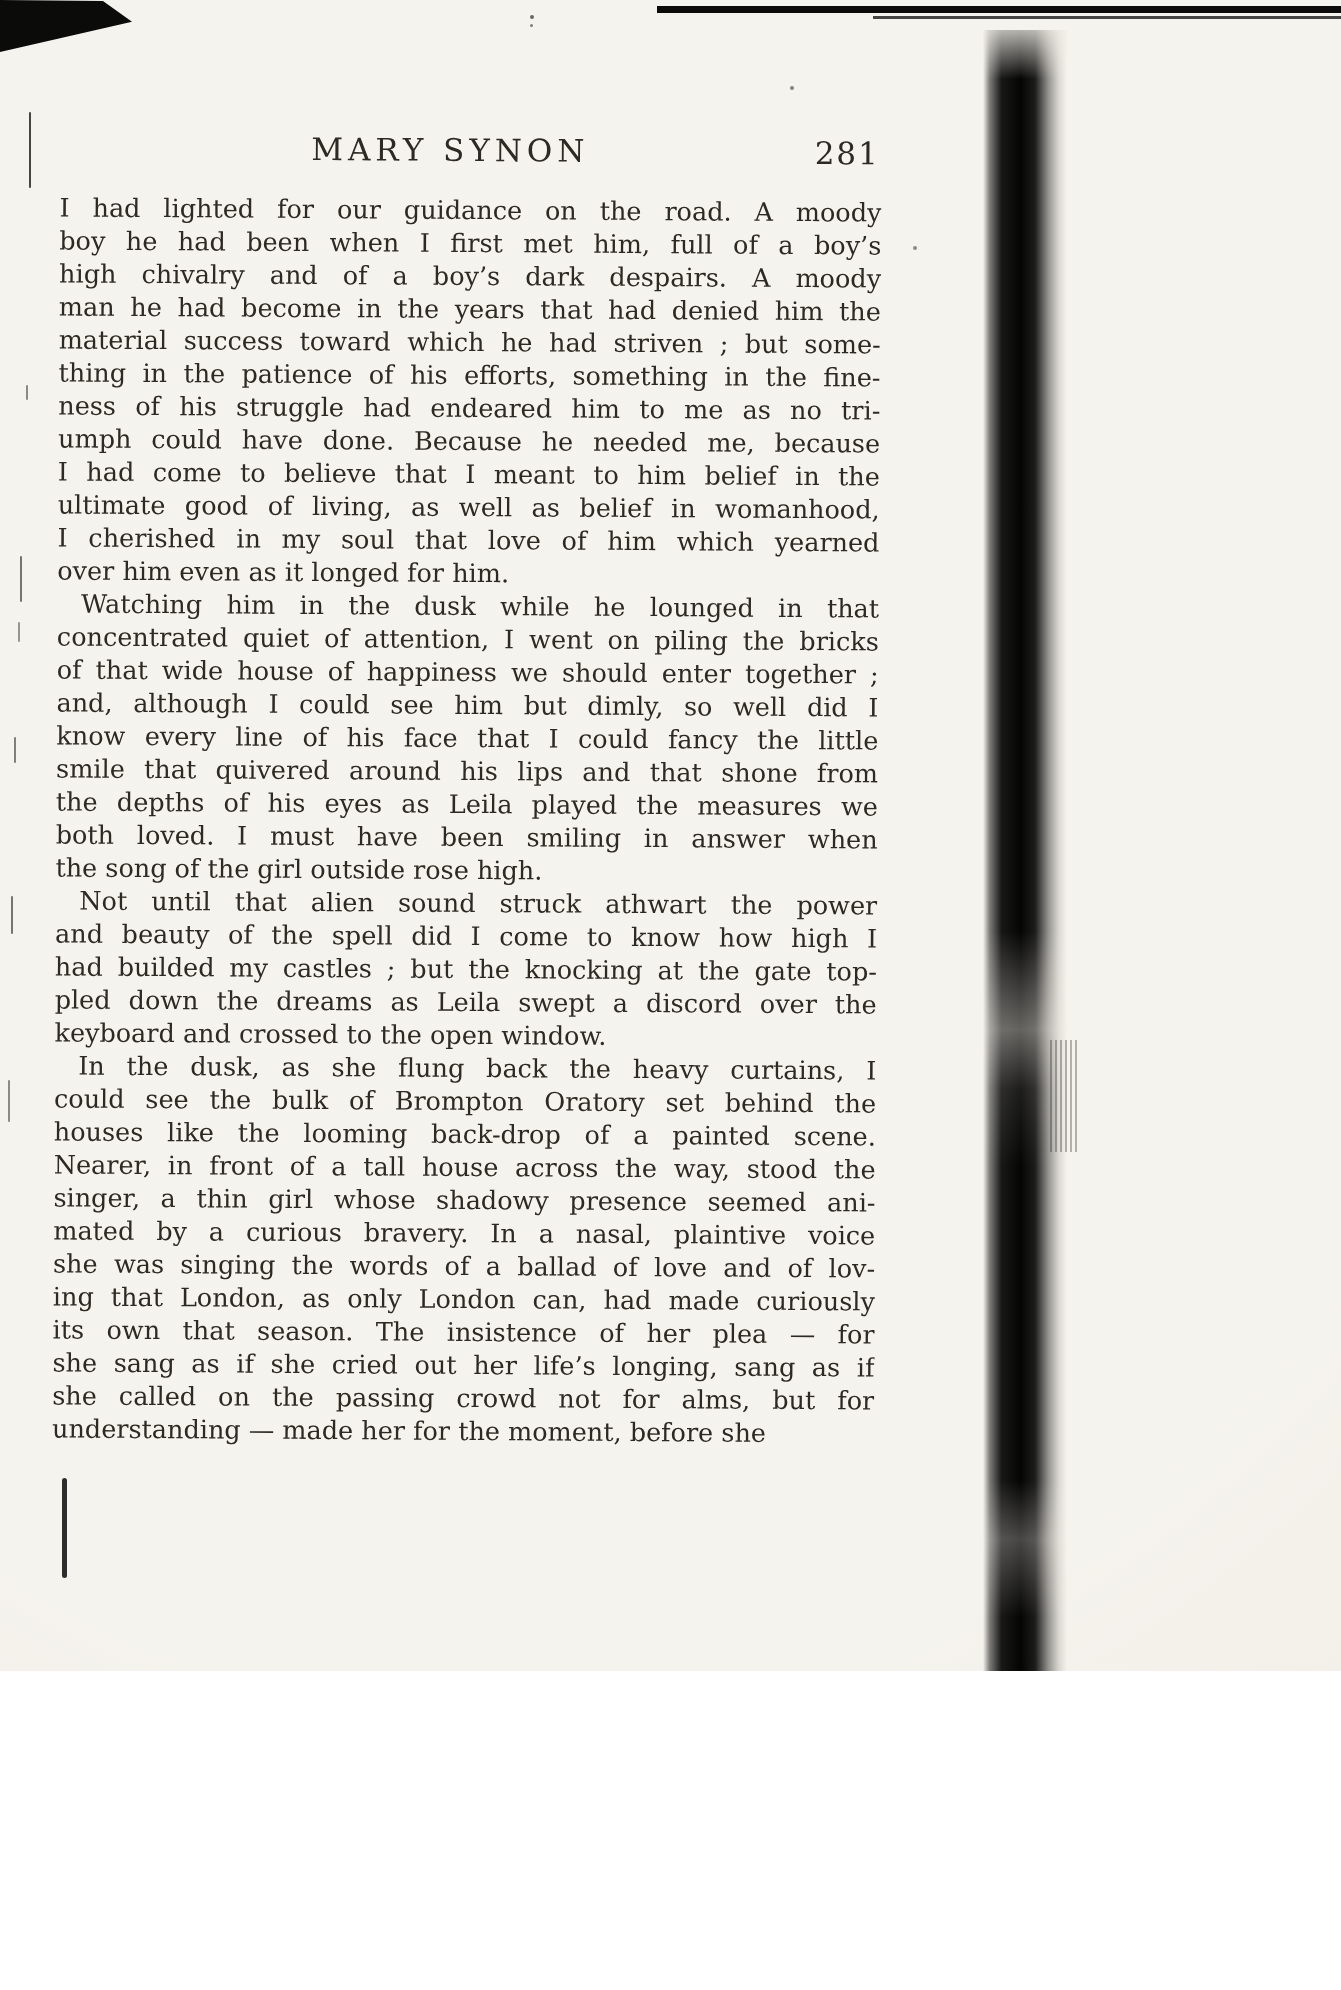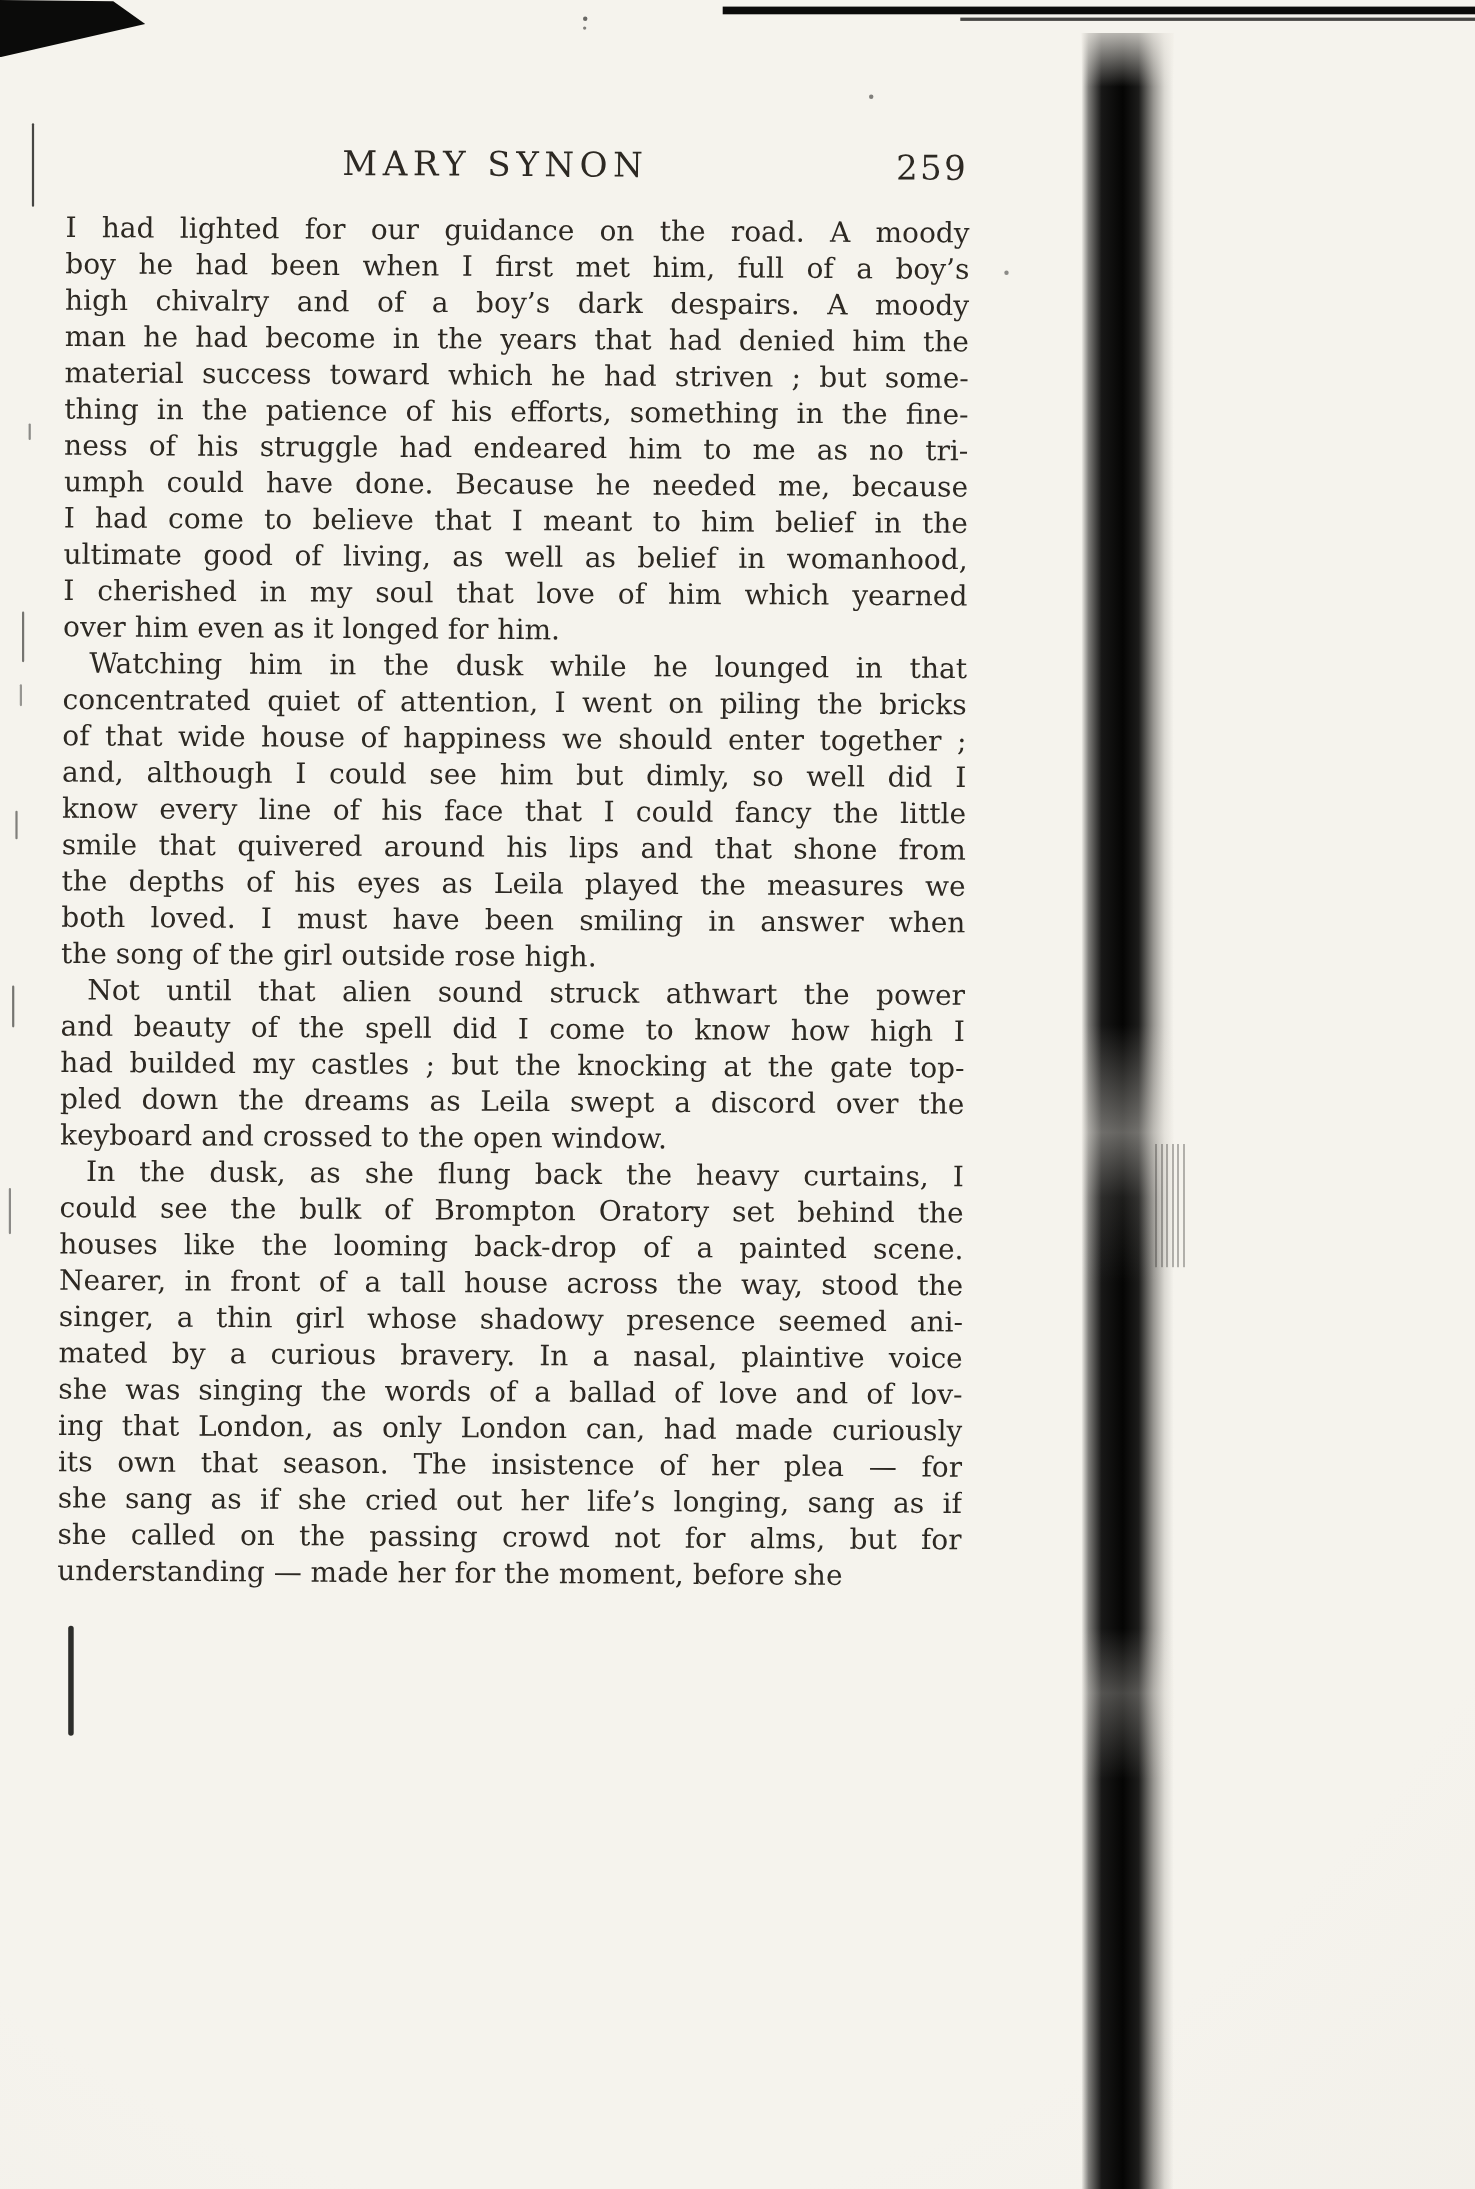--- a/index.html
+++ b/index.html
@@ -1,21 +1,21 @@
 <!DOCTYPE html>
 <html style="--paper: #f2efe8; --ink: #2d2923; --artifact: #0b0b0a;"><head>
 <meta charset="utf-8">
 <style>
   :root { --paper:#f2efe8; --ink:#2d2923; --artifact:#0b0b0a; }
   * { box-sizing: border-box; }
   html, body { margin:0; padding:0; }
   body { width:1341px; height:1990px; font-family:"DejaVu Serif","Liberation Serif",serif; }
 
   .page {
-    position:relative; width:1341px; height:1990px; overflow:hidden;
+    position:relative; width:1341px; height:1671px; overflow:hidden;
     background: radial-gradient(140% 120% at 40% 35%, #f5f3ed 55%, #ece9e1 100%);
     color: var(--ink);
   }
 
   
   .corner-wedge {
     position:absolute; left:0; top:0; width:132px; height:52px;
     background: var(--artifact);
     clip-path: polygon(0 0, 78% 2%, 100% 42%, 0 100%);
   }
@@ -96,21 +96,21 @@
   <div class="mark m7"></div>
   <div class="mark m8"></div>
   <div class="speck s1"></div>
   <div class="speck s1b"></div>
   <div class="speck s2"></div>
   <div class="speck s3"></div>
 
   <div class="content">
     <div class="header">
       <span class="title">MARY SYNON</span>
-      <span class="pagenum">259</span>
+      <span class="pagenum">281</span>
     </div>
     <div class="body">
         <div class="para">
           <div class="line">I had lighted for our guidance on the road. A moody</div>
           <div class="line">boy he had been when I first met him, full of a boy’s</div>
           <div class="line">high chivalry and of a boy’s dark despairs. A moody</div>
           <div class="line">man he had become in the years that had denied him the</div>
           <div class="line">material success toward which he had striven ; but some-</div>
           <div class="line">thing in the patience of his efforts, something in the fine-</div>
           <div class="line">ness of his struggle had endeared him to me as no tri-</div>

